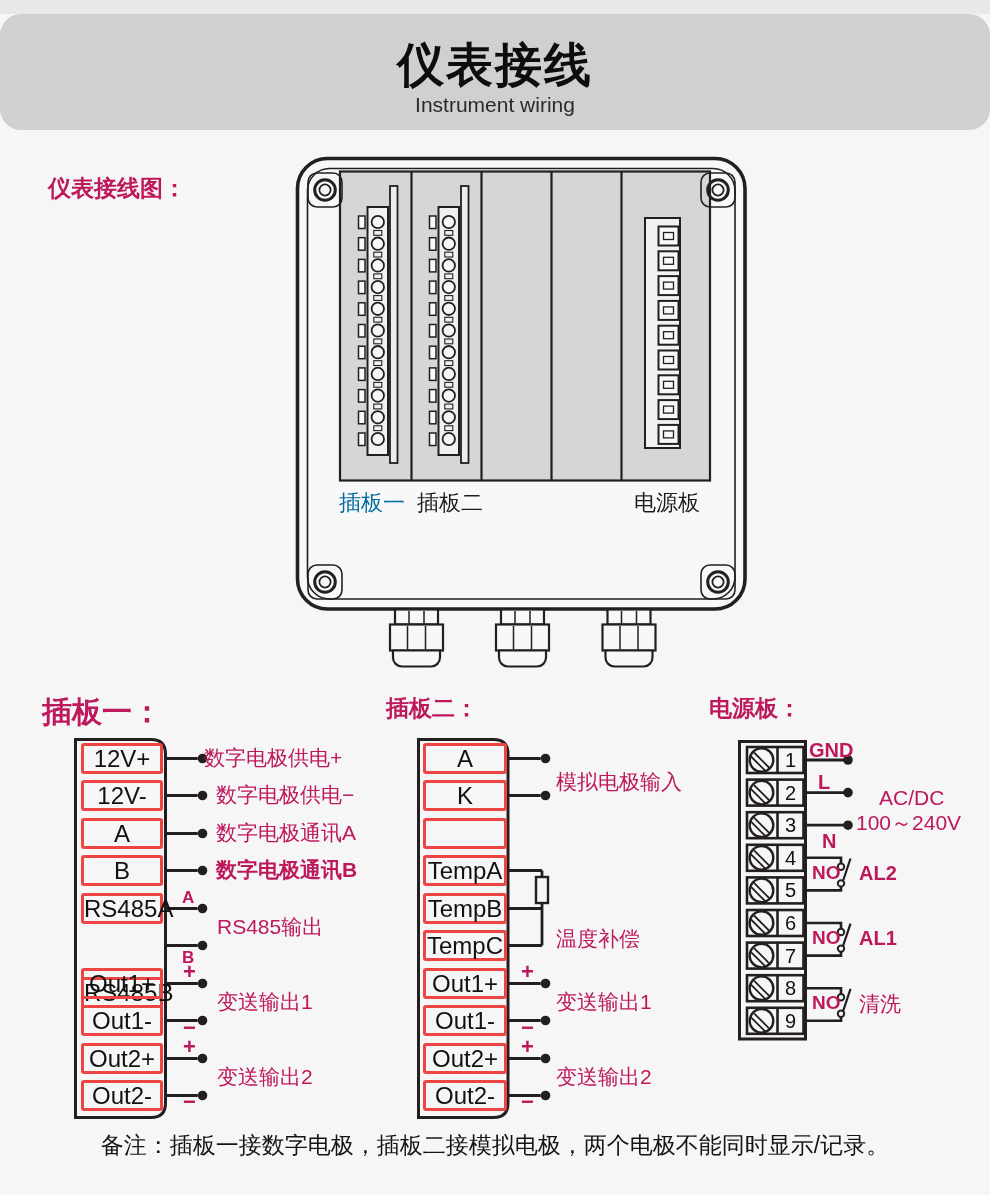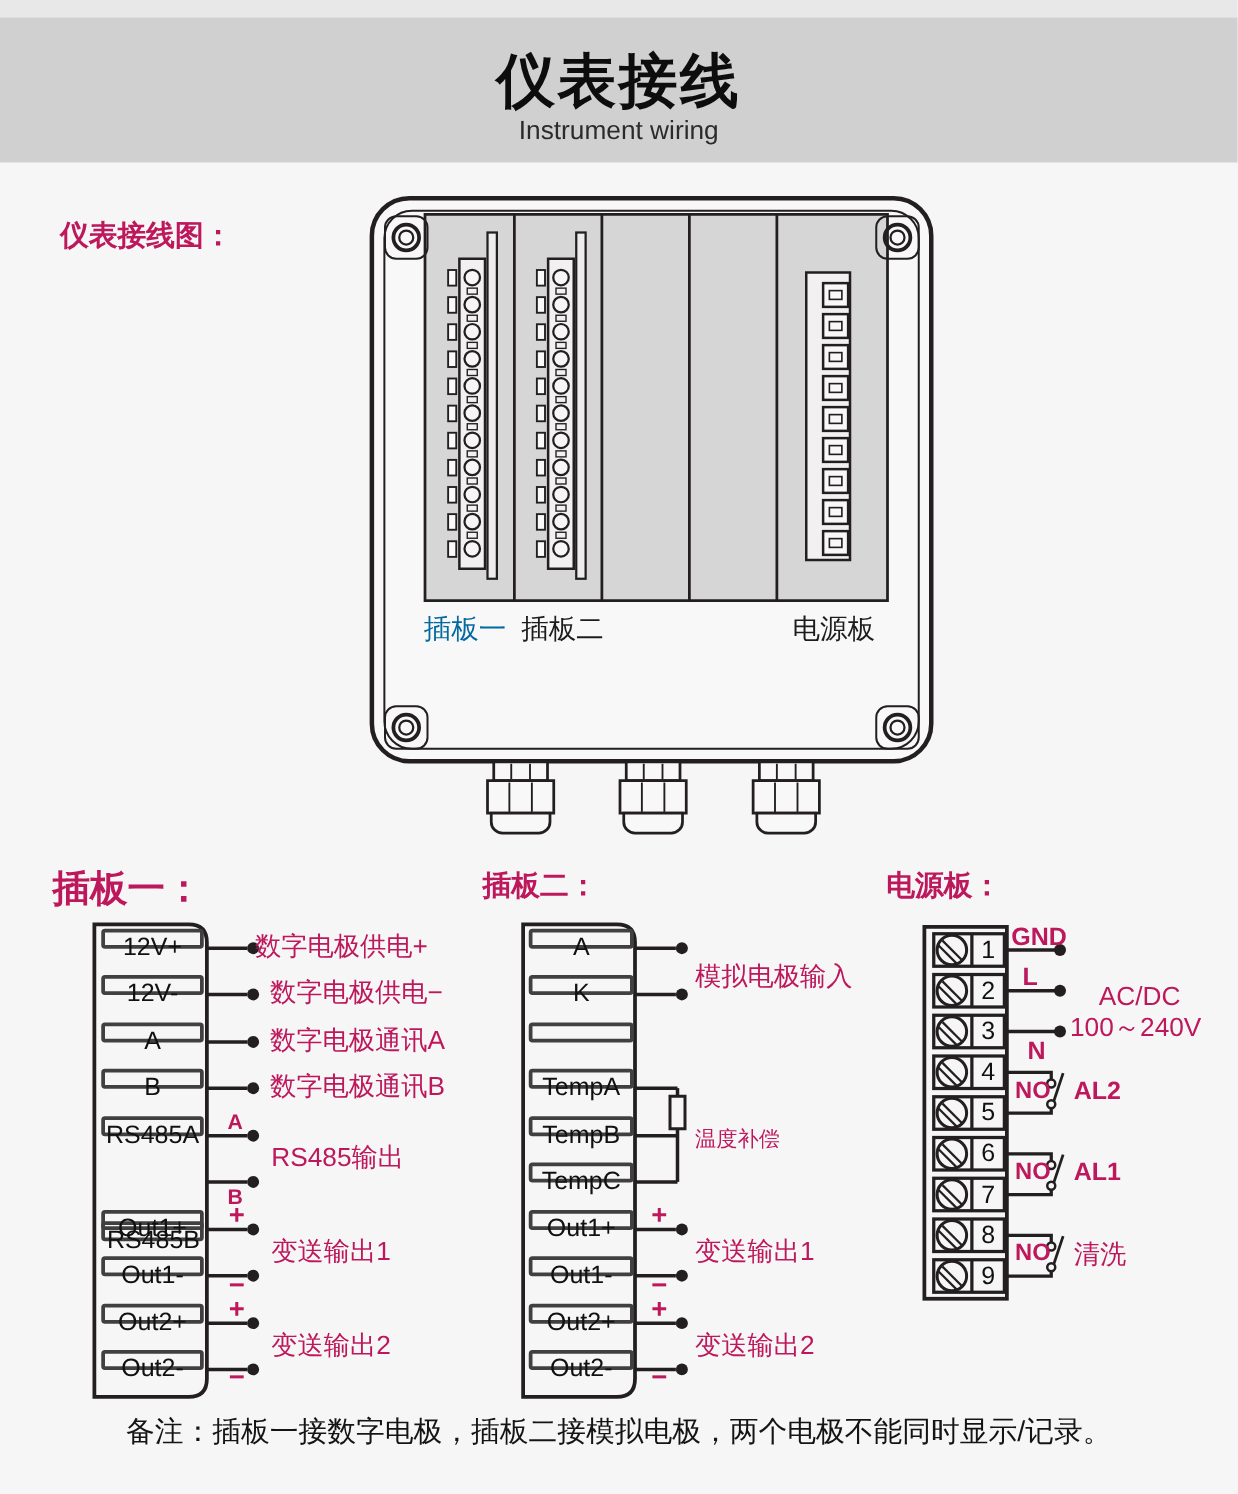--- a/index.html
+++ b/index.html
@@ -1,31 +1,31 @@
 <!DOCTYPE html>
 <html><head>
 <meta charset="utf-8">
 <style>
   html,body{margin:0;padding:0;}
   body{width:990px;height:1195px;position:relative;background:#f6f6f6;
        font-family:"Liberation Sans",sans-serif;overflow:hidden;}
   .abs{position:absolute;}
   .t{position:absolute;color:#be185d;white-space:nowrap;line-height:1.22;}
-  .term{position:absolute;box-sizing:border-box;border:3px solid #404040;border-radius:3px;
-        width:82px;height:16px;line-height:25px;text-align:center;font-size:20px;color:#111;}
+  .term{position:absolute;box-sizing:border-box;border:3px solid #ef4444;border-radius:3px;
+        width:82px;height:31px;line-height:25px;text-align:center;font-size:24px;color:#111;}
   .num{position:absolute;width:25px;height:26px;line-height:26px;text-align:center;
        font-size:20px;color:#111;font-weight:500;}
   svg{position:absolute;left:0;top:0;}
   .layer{position:absolute;left:0;top:0;width:990px;height:1195px;}
 </style>
 </head>
 <body>
 
 <div class="abs" style="left:0;top:0;width:990px;height:14px;background:#e8e8e8;"></div>
-<div class="abs" style="left:0;top:14px;width:990px;height:116px;background:#d0d0d0;">
+<div class="abs" style="left:0;top:14px;width:990px;height:116px;background:#d0d0d0;border-radius:21px;">
   <div class="t" style="left:0;top:22px;width:990px;text-align:center;font-size:47px;font-weight:700;letter-spacing:2px;color:#0d0d0d;">仪表接线</div>
   <div class="t" style="left:0;top:78px;width:990px;text-align:center;font-size:21px;color:#2b2b2b;">Instrument wiring</div>
 </div>
 
 <svg class="layer" width="990" height="1195" viewBox="0 0 990 1195" stroke="#231f20" fill="none" stroke-linecap="butt">
   <defs>
     <g id="screw">
       <rect x="-17" y="-17" width="34" height="34" rx="9" stroke-width="1.6"></rect>
       <circle r="10.3" stroke-width="3"></circle>
       <circle r="5.6" stroke-width="1.8"></circle>
@@ -272,21 +272,21 @@
 <div class="term" style="left:81px;top:893px;">RS485A</div>
 <div class="term" style="left:81px;top:977px;text-align:right;">RS485B</div>
 <div class="term" style="left:81px;top:968px;">Out1+</div>
 <div class="term" style="left:81px;top:1005px;">Out1-</div>
 <div class="term" style="left:81px;top:1043px;">Out2+</div>
 <div class="term" style="left:81px;top:1080px;">Out2-</div>
 
 <div class="t" style="left:204px;top:745px;font-size:21px;font-weight:500;">数字电极供电+</div>
 <div class="t" style="left:216px;top:782px;font-size:21px;font-weight:500;">数字电极供电−</div>
 <div class="t" style="left:216px;top:820px;font-size:21px;font-weight:500;">数字电极通讯A</div>
-<div class="t" style="left:216px;top:857px;font-size:21px;font-weight:400;">数字电极通讯B</div>
+<div class="t" style="left:216px;top:857px;font-size:21px;font-weight:700;">数字电极通讯B</div>
 <div class="t" style="left:182px;top:888px;font-size:17px;font-weight:600;">A</div>
 <div class="t" style="left:182px;top:948px;font-size:17px;font-weight:600;">B</div>
 <div class="t" style="left:217px;top:914px;font-size:21px;font-weight:500;">RS485输出</div>
 <div class="t" style="left:183px;top:959px;font-size:22px;font-weight:600;">+</div>
 <div class="t" style="left:183px;top:1015px;font-size:22px;font-weight:600;">−</div>
 <div class="t" style="left:217px;top:989px;font-size:21px;font-weight:500;">变送输出1</div>
 <div class="t" style="left:183px;top:1034px;font-size:22px;font-weight:600;">+</div>
 <div class="t" style="left:183px;top:1089px;font-size:22px;font-weight:600;">−</div>
 <div class="t" style="left:217px;top:1064px;font-size:21px;font-weight:500;">变送输出2</div>
 
@@ -295,21 +295,21 @@
 <div class="term" style="left:423px;top:818px;width:84px;"></div>
 <div class="term" style="left:423px;top:855px;width:84px;">TempA</div>
 <div class="term" style="left:423px;top:893px;width:84px;">TempB</div>
 <div class="term" style="left:423px;top:930px;width:84px;">TempC</div>
 <div class="term" style="left:423px;top:968px;width:84px;">Out1+</div>
 <div class="term" style="left:423px;top:1005px;width:84px;">Out1-</div>
 <div class="term" style="left:423px;top:1043px;width:84px;">Out2+</div>
 <div class="term" style="left:423px;top:1080px;width:84px;">Out2-</div>
 
 <div class="t" style="left:556px;top:769px;font-size:21px;font-weight:500;">模拟电极输入</div>
-<div class="t" style="left:556px;top:902px;font-size:17px;font-weight:500;text-align:center;">温度补偿</div>
+<div class="t" style="left:556px;top:926px;font-size:21px;font-weight:500;text-align:center;">温度补偿</div>
 <div class="t" style="left:521px;top:959px;font-size:22px;font-weight:600;">+</div>
 <div class="t" style="left:521px;top:1015px;font-size:22px;font-weight:600;">−</div>
 <div class="t" style="left:556px;top:989px;font-size:21px;font-weight:500;">变送输出1</div>
 <div class="t" style="left:521px;top:1034px;font-size:22px;font-weight:600;">+</div>
 <div class="t" style="left:521px;top:1089px;font-size:22px;font-weight:600;">−</div>
 <div class="t" style="left:556px;top:1064px;font-size:21px;font-weight:500;">变送输出2</div>
 
 <div class="num" style="left:778px;top:747px;">1</div>
 <div class="num" style="left:778px;top:780px;">2</div>
 <div class="num" style="left:778px;top:812px;">3</div>

